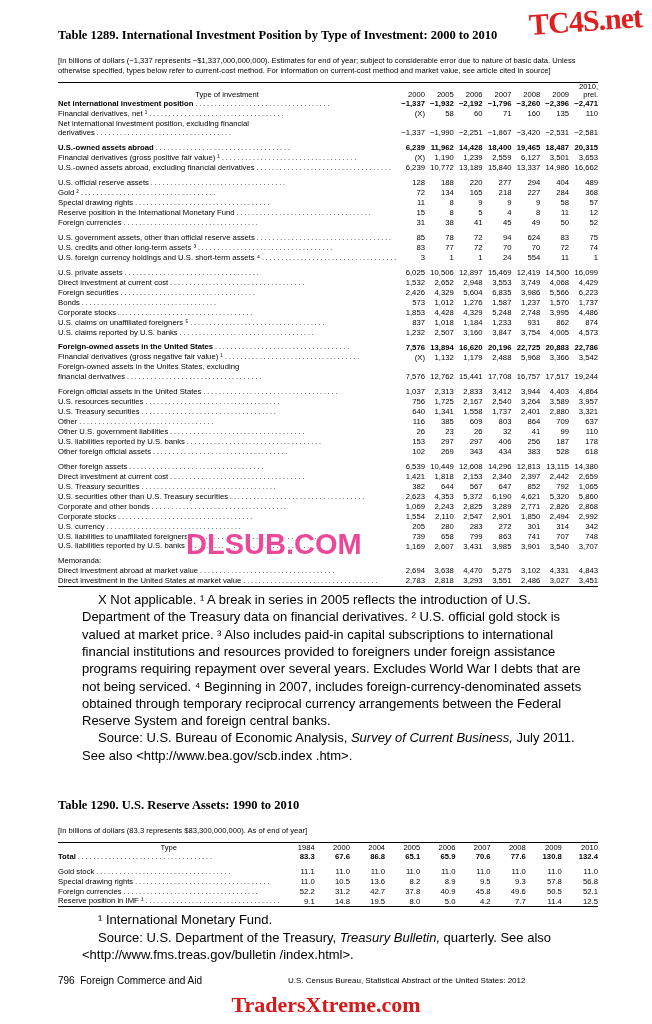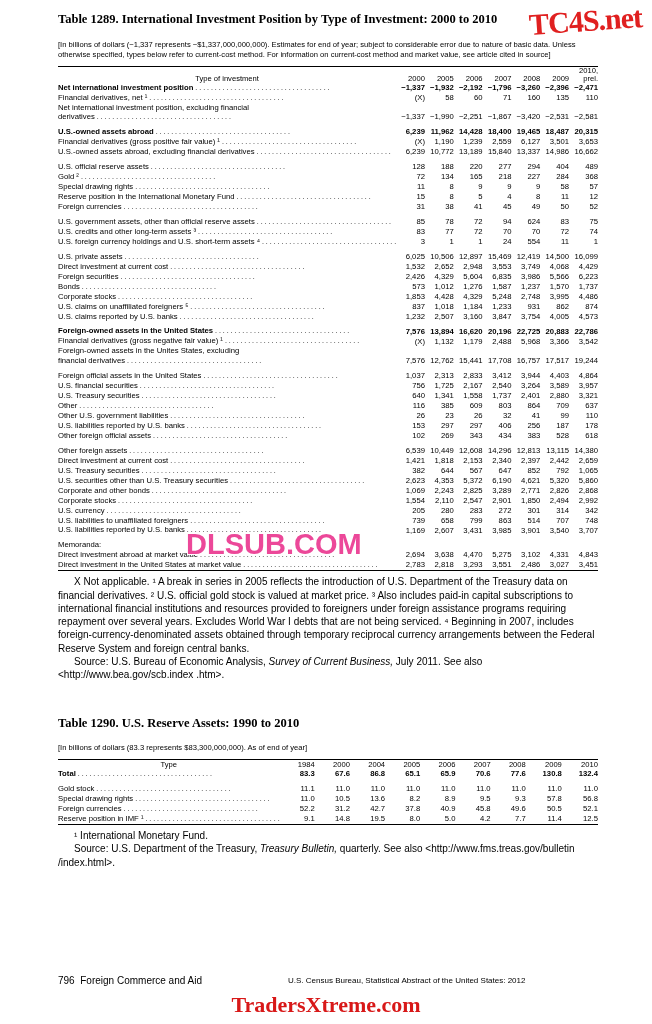--- a/index.html
+++ b/index.html
@@ -53,35 +53,35 @@
   .lbl{padding-left:2px;white-space:nowrap;}
   .b{font-weight:bold;}
   .i1{padding-left:10px;}
   .i2{padding-left:18px;}
   .i3{padding-left:26px;}
   .sp{height:5px;}
   .dots{font-weight:normal;}
   .rowline td{line-height:1.28;}
 
   
-  .fn{font-size:10px;line-height:1.33;}
+  .fn{font-size:13px;line-height:1.33;margin-left:24px;}
   .fn i{font-style:italic;text-align:center;}
 
   
   table.t2{border-collapse:collapse;width:100%;font-size:7.7px;}
   table.t2 td,table.t2 th{padding:0;vertical-align:bottom;}
   .n2{text-align:right;width:46px;padding-right:3px;white-space:nowrap;}
 
   .footer{
     position:absolute;bottom:38px;left:0;width:652px;
     font-size:9px;
   }
   .footer .pg{position:absolute;left:58px;bottom:0;font-size:10px;}
   .footer .src{position:absolute;left:288px;bottom:1px;font-size:8px;}
-  .content{position:absolute;left:58px;top:12px;width:540px;}
+  .content{position:absolute;left:58px;top:28px;width:540px;}
 </style>
 </head>
 <body>
 
 <div class="page">
 
   <div class="wm wm-tc4s">TC4S.net</div>
 
   <div class="content">
 
@@ -390,21 +390,21 @@
             <td class="lbl i1"><span>Foreign official assets in the United States</span><span class="dots" style="font-size: 7px;">&nbsp;.&nbsp;.&nbsp;.&nbsp;.&nbsp;.&nbsp;.&nbsp;.&nbsp;.&nbsp;.&nbsp;.&nbsp;.&nbsp;.&nbsp;.&nbsp;.&nbsp;.&nbsp;.&nbsp;.&nbsp;.&nbsp;.&nbsp;.&nbsp;.&nbsp;.&nbsp;.&nbsp;.&nbsp;.&nbsp;.&nbsp;.&nbsp;.&nbsp;.&nbsp;.&nbsp;.&nbsp;.&nbsp;.&nbsp;.&nbsp;.</span></td>
             <td class="num">1,037</td>
             <td class="num">2,313</td>
             <td class="num">2,833</td>
             <td class="num">3,412</td>
             <td class="num">3,944</td>
             <td class="num">4,403</td>
             <td class="num">4,864</td>
           </tr>
           <tr class="rowline">
-            <td class="lbl i2"><span>U.S. financial securities</span><span class="dots" style="font-size: 7px;">&nbsp;.&nbsp;.&nbsp;.&nbsp;.&nbsp;.&nbsp;.&nbsp;.&nbsp;.&nbsp;.&nbsp;.&nbsp;.&nbsp;.&nbsp;.&nbsp;.&nbsp;.&nbsp;.&nbsp;.&nbsp;.&nbsp;.&nbsp;.&nbsp;.&nbsp;.&nbsp;.&nbsp;.&nbsp;.&nbsp;.&nbsp;.&nbsp;.&nbsp;.&nbsp;.&nbsp;.&nbsp;.&nbsp;.&nbsp;.&nbsp;.</span></td>
+            <td class="lbl i2"><span>U.S. resources securities</span><span class="dots" style="font-size: 7px;">&nbsp;.&nbsp;.&nbsp;.&nbsp;.&nbsp;.&nbsp;.&nbsp;.&nbsp;.&nbsp;.&nbsp;.&nbsp;.&nbsp;.&nbsp;.&nbsp;.&nbsp;.&nbsp;.&nbsp;.&nbsp;.&nbsp;.&nbsp;.&nbsp;.&nbsp;.&nbsp;.&nbsp;.&nbsp;.&nbsp;.&nbsp;.&nbsp;.&nbsp;.&nbsp;.&nbsp;.&nbsp;.&nbsp;.&nbsp;.&nbsp;.</span></td>
             <td class="num">756</td>
             <td class="num">1,725</td>
             <td class="num">2,167</td>
             <td class="num">2,540</td>
             <td class="num">3,264</td>
             <td class="num">3,589</td>
             <td class="num">3,957</td>
           </tr>
           <tr class="rowline">
             <td class="lbl i3"><span>U.S. Treasury securities</span><span class="dots" style="font-size: 7px;">&nbsp;.&nbsp;.&nbsp;.&nbsp;.&nbsp;.&nbsp;.&nbsp;.&nbsp;.&nbsp;.&nbsp;.&nbsp;.&nbsp;.&nbsp;.&nbsp;.&nbsp;.&nbsp;.&nbsp;.&nbsp;.&nbsp;.&nbsp;.&nbsp;.&nbsp;.&nbsp;.&nbsp;.&nbsp;.&nbsp;.&nbsp;.&nbsp;.&nbsp;.&nbsp;.&nbsp;.&nbsp;.&nbsp;.&nbsp;.&nbsp;.</span></td>
@@ -528,21 +528,21 @@
             <td class="num">301</td>
             <td class="num">314</td>
             <td class="num">342</td>
           </tr>
           <tr class="rowline">
             <td class="lbl i2"><span>U.S. liabilities to unaffiliated foreigners</span><span class="dots" style="font-size: 7px;">&nbsp;.&nbsp;.&nbsp;.&nbsp;.&nbsp;.&nbsp;.&nbsp;.&nbsp;.&nbsp;.&nbsp;.&nbsp;.&nbsp;.&nbsp;.&nbsp;.&nbsp;.&nbsp;.&nbsp;.&nbsp;.&nbsp;.&nbsp;.&nbsp;.&nbsp;.&nbsp;.&nbsp;.&nbsp;.&nbsp;.&nbsp;.&nbsp;.&nbsp;.&nbsp;.&nbsp;.&nbsp;.&nbsp;.&nbsp;.&nbsp;.</span></td>
             <td class="num">739</td>
             <td class="num">658</td>
             <td class="num">799</td>
             <td class="num">863</td>
-            <td class="num">514</td>
+            <td class="num">741</td>
             <td class="num">707</td>
             <td class="num">748</td>
           </tr>
           <tr class="rowline">
             <td class="lbl i2"><span>U.S. liabilities reported by U.S. banks</span><span class="dots" style="font-size: 7px;">&nbsp;.&nbsp;.&nbsp;.&nbsp;.&nbsp;.&nbsp;.&nbsp;.&nbsp;.&nbsp;.&nbsp;.&nbsp;.&nbsp;.&nbsp;.&nbsp;.&nbsp;.&nbsp;.&nbsp;.&nbsp;.&nbsp;.&nbsp;.&nbsp;.&nbsp;.&nbsp;.&nbsp;.&nbsp;.&nbsp;.&nbsp;.&nbsp;.&nbsp;.&nbsp;.&nbsp;.&nbsp;.&nbsp;.&nbsp;.&nbsp;.</span></td>
             <td class="num">1,169</td>
             <td class="num">2,607</td>
             <td class="num">3,431</td>
             <td class="num">3,985</td>
             <td class="num">3,901</td>

